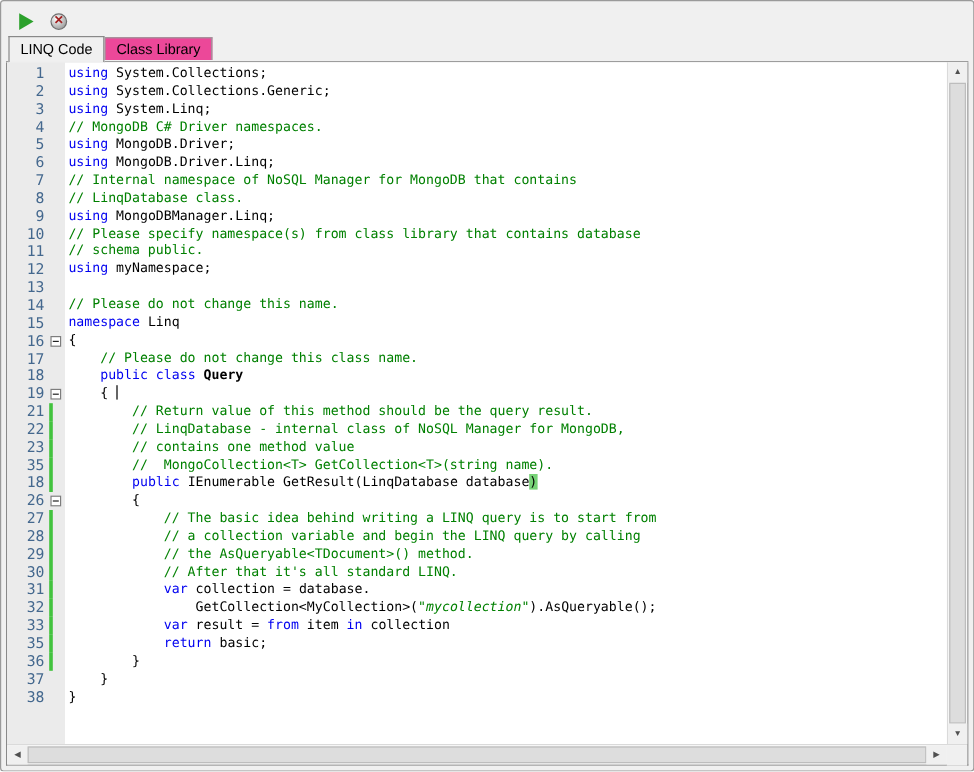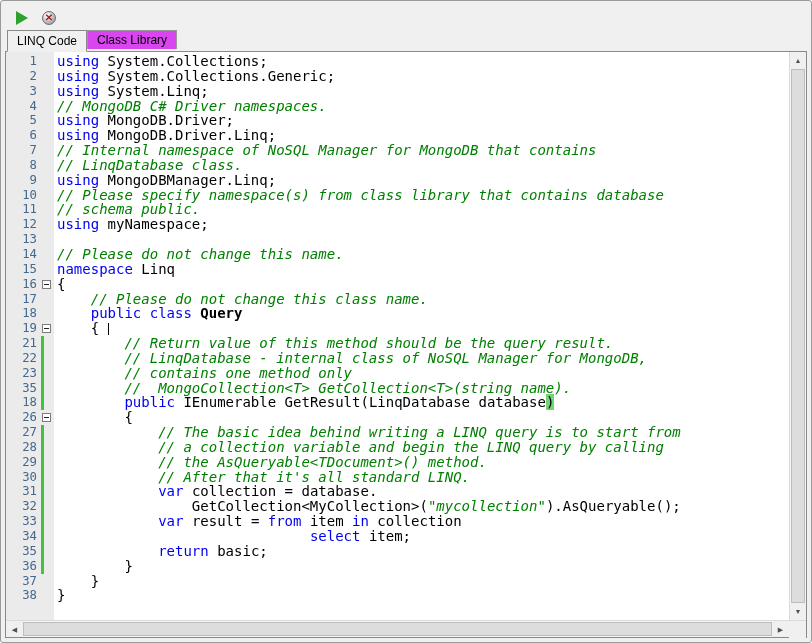--- a/index.html
+++ b/index.html
@@ -21,46 +21,46 @@
   .tbtn { width:16px; height:16px; display:flex; align-items:center; justify-content:center; cursor:default; }
   .play-icon { width:0; height:0; border-left:12px solid #2ca12c; border-top:7px solid transparent; border-bottom:7px solid transparent; }
   .stop-icon { width:14px; height:14px; border-radius:50%;
     background:radial-gradient(circle at 35% 30%, #ffffff, #bcbcbc 55%, #878787);
     border:1px solid #6f6f6f; position:relative; }
   .stop-icon::before { content:"\2715"; position:absolute; left:0; top:0; width:12px; height:12px;
     display:flex; align-items:center; justify-content:center;
     color:#a22020; font-size:10px; font-weight:bold; line-height:12px; }
 
   
-  .tabbar { height:22px; flex:0 0 auto; display:flex; align-items:flex-start; border-bottom:1px solid #898989; padding-left:2px; }
+  .tabbar { height:22px; flex:0 0 auto; display:flex; align-items:center; border-bottom:1px solid #898989; padding-left:2px; }
   .tab { font-size:12px; color:#000; white-space:nowrap; cursor:default; }
   .tab.active { height:22px; background:#f0f0f0; border:1px solid #898989; border-bottom:1px solid #efefef;
     margin-bottom:-1px; position:relative; z-index:2; padding:3px 9px 0 9px; }
-  .tab.inactive { height:19px; background:#d946ef; border:1px solid #9a9a9a; border-bottom:none; padding:2px 9px 0 9px; }
+  .tab.inactive { height:19px; background:#ec4899; border:1px solid #9a9a9a; border-bottom:none; padding:2px 9px 0 9px; }
 
   
   .editor { flex:1; min-height:0; display:flex; flex-direction:column;
     border:1px solid #898989; border-top:none; background:#ffffff; }
   .editor-main { flex:1; min-height:0; display:flex; }
   .content { flex:1; min-width:0; overflow:hidden; padding-top:2px; position:relative;
     background:linear-gradient(to right, #ebebeb 0, #ebebeb 48px, #ffffff 48px); }
 
   .row { display:flex; height:14.85px; align-items:stretch; }
   .ln { width:34px; flex:0 0 auto; text-align:right; padding-right:3px;
     color:var(--line-number,#44688e);
     font-family:"DejaVu Sans Mono", monospace; font-size:12.3px; line-height:14.85px; }
   .fold { width:14px; flex:0 0 auto; position:relative; }
   .bar { position:absolute; left:1px; top:0; width:3px; height:100%; background:var(--change-bar,#42c33e); }
   .foldbox { position:absolute; left:2px; top:3px; width:9px; height:9px; background:#ffffff; border:1px solid #7d7d7d; }
   .minus { position:absolute; left:1px; top:3px; width:5px; height:1px; background:#222; }
 
   .codetext { flex:1; min-width:0; white-space:pre; padding-left:3px; color:#000;
-    font-family:"DejaVu Sans Mono", monospace; font-size:14px; line-height:14.85px; }
+    font-family:"DejaVu Sans Mono", monospace; font-size:11px; line-height:14.85px; }
   .seg-k { color:var(--keyword,#0000f0); }
-  .seg-c { color:var(--comment,#008000); font-style:italic; }
+  .seg-c { color:var(--comment,#008000); }
   .seg-s { color:var(--string,#008000); font-style:italic; }
   .seg-u { font-weight:bold; }
   .seg-h { background:var(--match-highlight,#76d276); }
   .cursor { display:inline-block; width:1px; height:12px; background:#000; vertical-align:-2px;
     animation:blink 1.05s steps(1) infinite; }
   @keyframes blink { 50% { opacity:0; } }
 
   
   .vscroll { width:17px; flex:0 0 auto; background:#f6f6f6; border-left:1px solid #dadada;
     display:flex; flex-direction:column; }
@@ -211,21 +211,21 @@
             <div class="fold">
               <div class="bar"></div>
             </div>
             <div class="codetext"><span class="seg-c">        // LinqDatabase - internal class of NoSQL Manager for MongoDB,</span></div>
           </div>
           <div class="row">
             <div class="ln">23</div>
             <div class="fold">
               <div class="bar"></div>
             </div>
-            <div class="codetext"><span class="seg-c">        // contains one method only</span></div>
+            <div class="codetext"><span class="seg-c">        // contains one method value</span></div>
           </div>
           <div class="row">
             <div class="ln">35</div>
             <div class="fold">
               <div class="bar"></div>
             </div>
             <div class="codetext"><span class="seg-c">        //  MongoCollection&lt;T&gt; GetCollection&lt;T&gt;(string name).</span></div>
           </div>
           <div class="row">
             <div class="ln">18</div>
@@ -284,27 +284,20 @@
               <div class="bar"></div>
             </div>
             <div class="codetext"><span class="seg-p">                GetCollection&lt;MyCollection&gt;(</span><span class="seg-s">"mycollection"</span><span class="seg-p">).AsQueryable();</span></div>
           </div>
           <div class="row">
             <div class="ln">33</div>
             <div class="fold">
               <div class="bar"></div>
             </div>
             <div class="codetext"><span class="seg-p">            </span><span class="seg-k">var</span><span class="seg-p"> result = </span><span class="seg-k">from</span><span class="seg-p"> item </span><span class="seg-k">in</span><span class="seg-p"> collection</span></div>
-          </div>
-          <div class="row">
-            <div class="ln">34</div>
-            <div class="fold">
-              <div class="bar"></div>
-            </div>
-            <div class="codetext"><span class="seg-p">                              </span><span class="seg-k">select</span><span class="seg-p"> item;</span></div>
           </div>
           <div class="row">
             <div class="ln">35</div>
             <div class="fold">
               <div class="bar"></div>
             </div>
             <div class="codetext"><span class="seg-p">            </span><span class="seg-k">return</span><span class="seg-p"> basic;</span></div>
           </div>
           <div class="row">
             <div class="ln">36</div>

